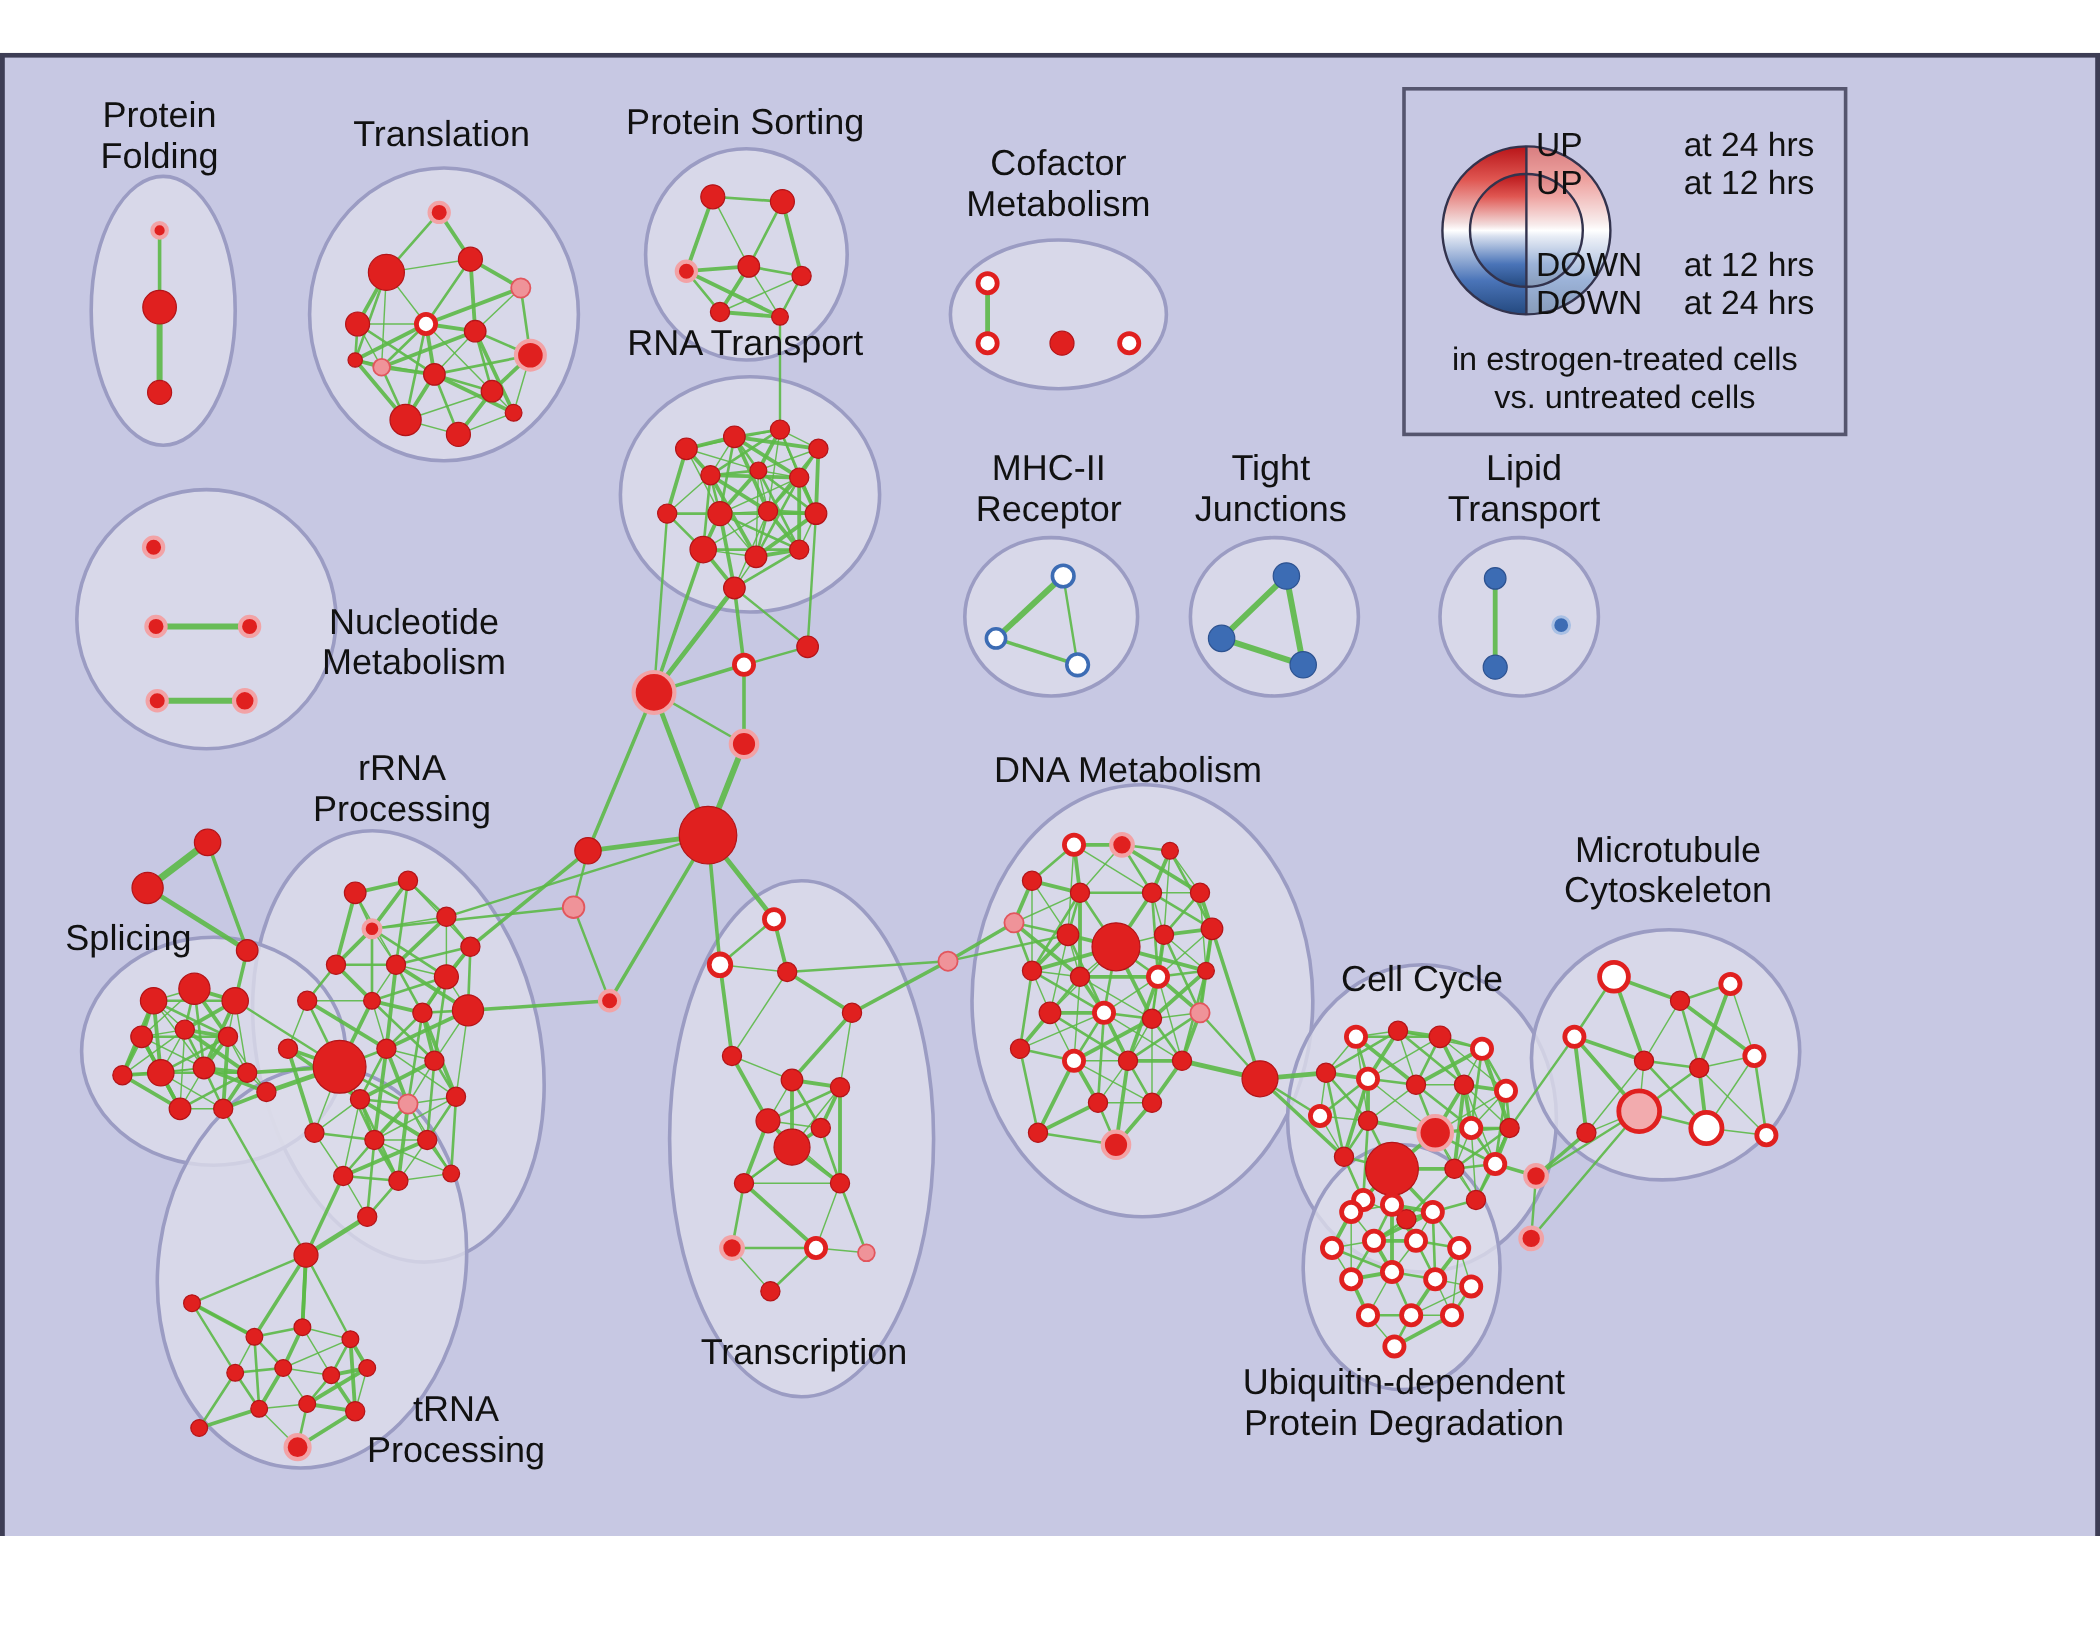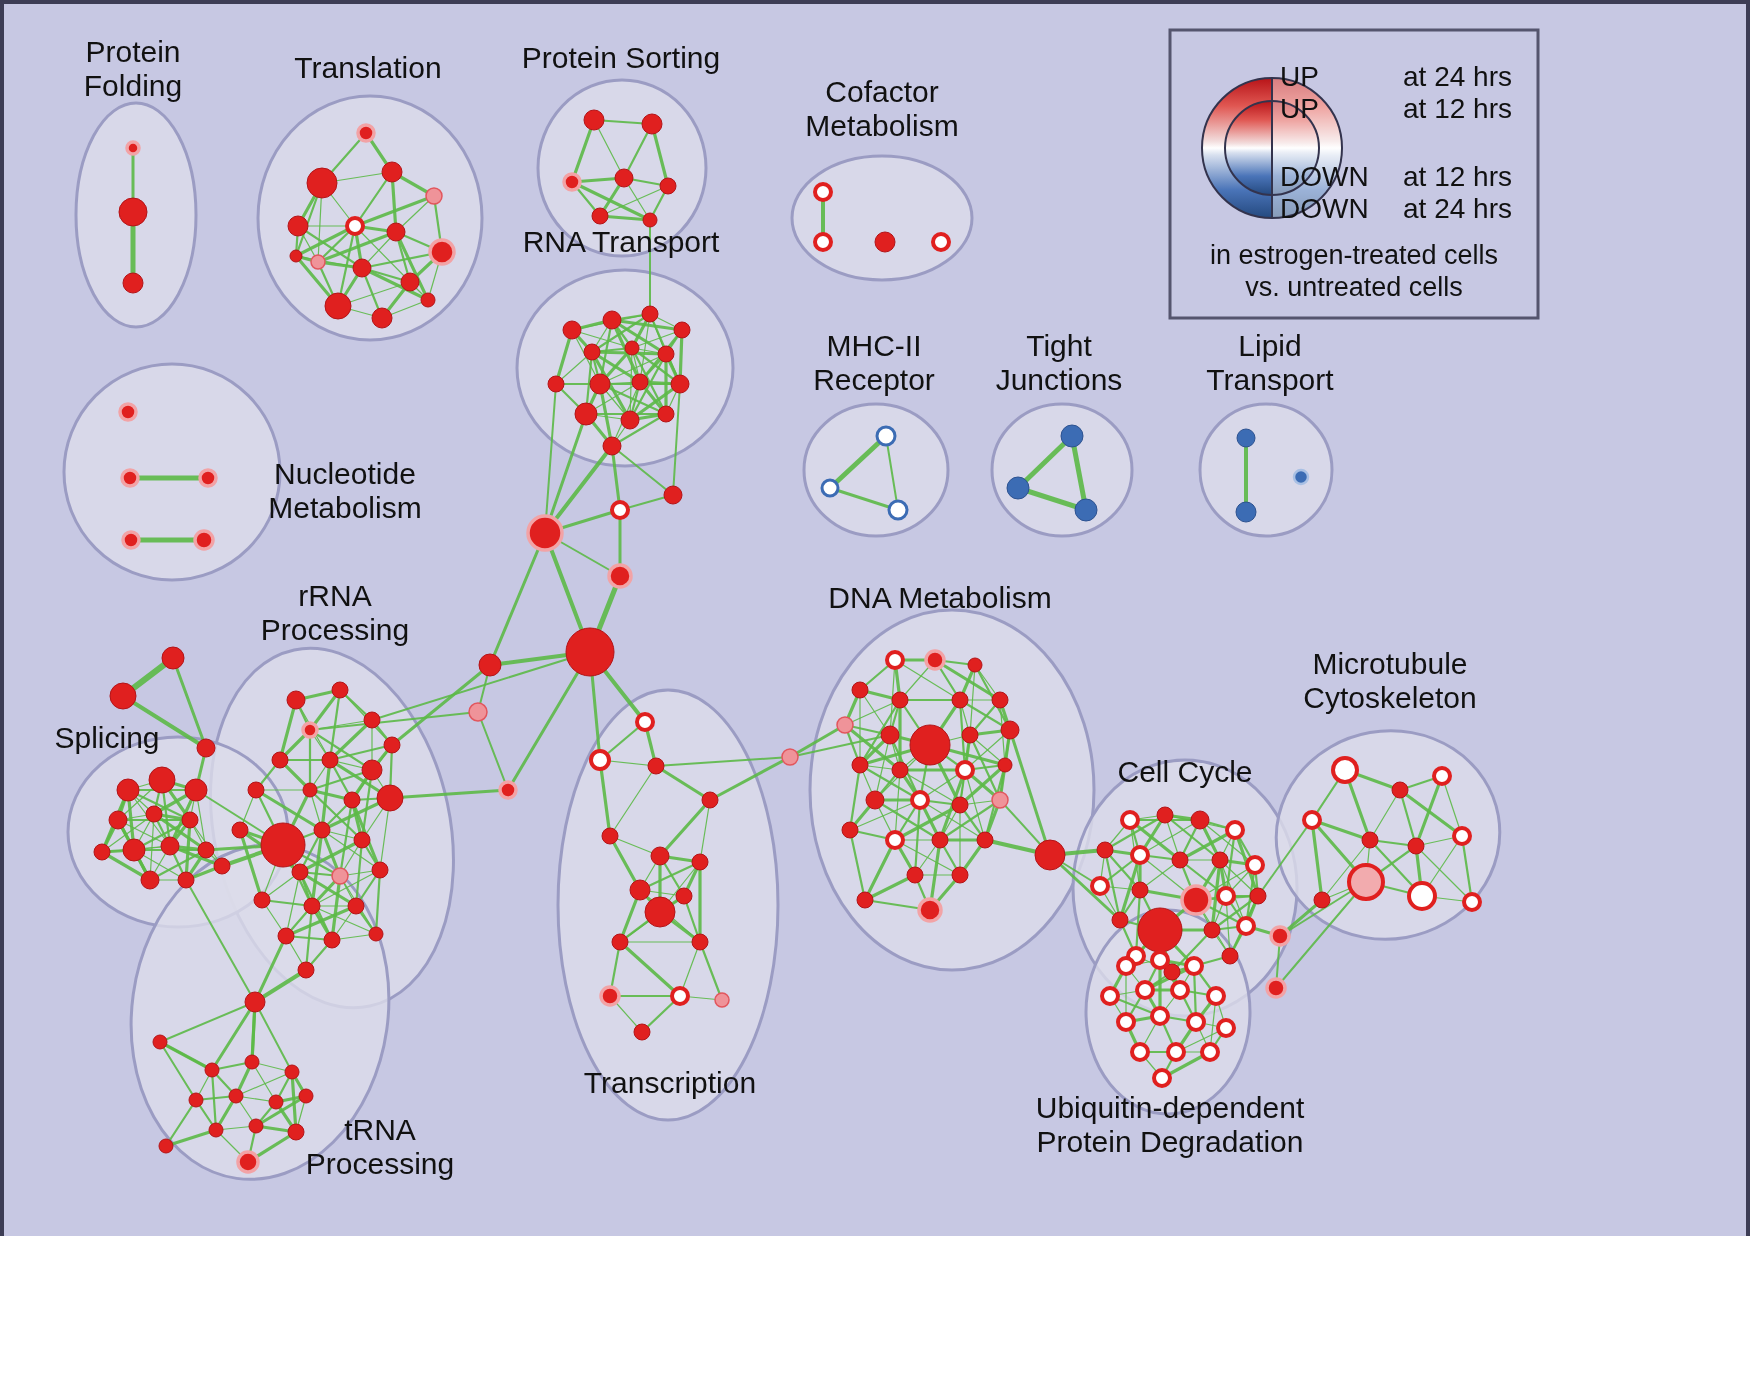--- a/index.html
+++ b/index.html
@@ -1,16 +1,16 @@
 <!DOCTYPE html>
 <html><head>
 <meta charset="utf-8">
 <style>
   html,body{margin:0;padding:0;background:#ffffff;}
-  .figure{width:1750px;height:1236px;position:relative;font-family:"Liberation Sans",sans-serif;}
+  .figure{width:1750px;height:1236px;position:relative;font-family:"Liberation Sans",sans-serif;margin-top:44px;}
   svg{display:block;}
   text{font-family:"Liberation Sans",sans-serif;}
 </style>
 </head>
 <body>
 
 <div class="figure">
   <svg id="net" width="1750" height="1376" viewBox="0 0 1750 1376">
       <rect x="2" y="2" width="1746" height="1372" fill="#c7c8e3" stroke="#3d3d55" stroke-width="4"></rect>
       <defs>

